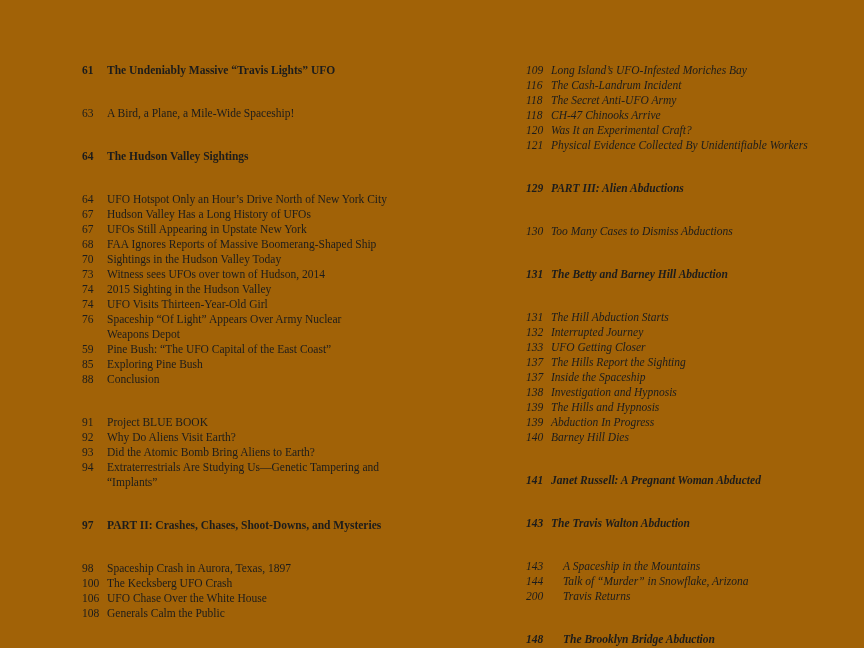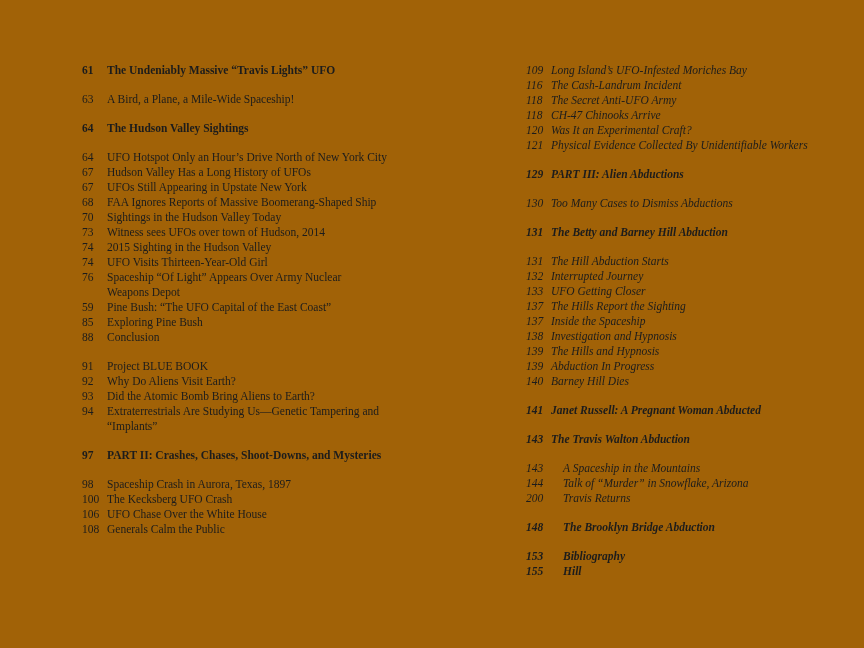--- a/index.html
+++ b/index.html
@@ -30,21 +30,21 @@
   }
   .entry .num {
     flex: 0 0 25px;
     width: 25px;
   }
   .entry .title {
     flex: 1;
     white-space: pre-line;
   }
   .entry.bold { font-weight: 700; }
-  .entry.gap-before { margin-top: 14px; }
+  .entry.gap-before { margin-top: 28px; }
   .entry.indent .title { padding-left: 12px; }
 </style>
 </head>
 <body>
 
 <div class="sheet">
   <div class="toc-col col-left">
       <div class="entry bold">
     <span class="num">61</span>
     <span class="title">The Undeniably Massive “Travis Lights” UFO</span>

